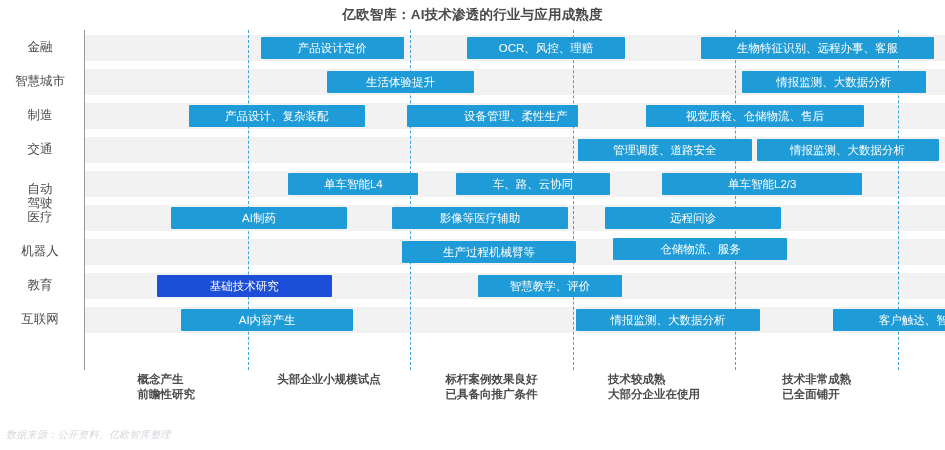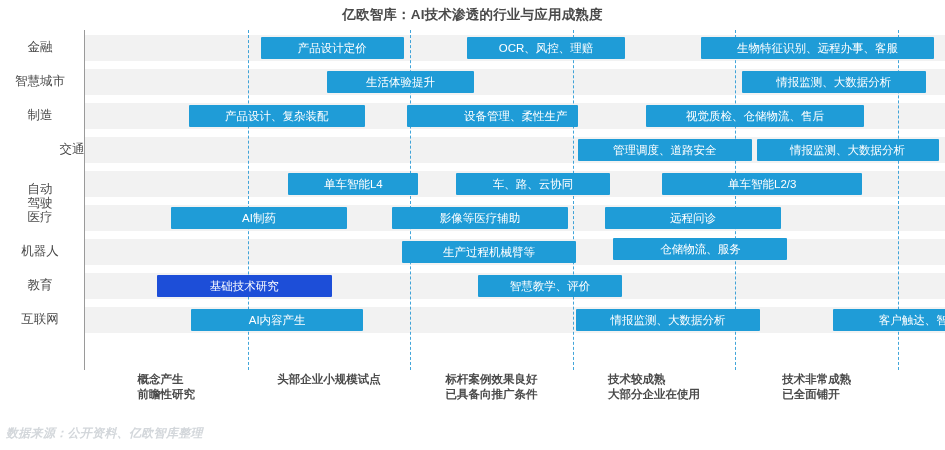--- a/index.html
+++ b/index.html
@@ -72,22 +72,22 @@
     text-align:left;
     font-size:11.5px;color:#4a4a4a;
     font-weight:bold;
     line-height:15px;
     white-space:nowrap;
     transform:translateX(-50%);
   }
   #footer-note{
     position:absolute;
     left:6px;bottom:8px;
-    font-size:12px;color:#d3d7db;
-    font-style:italic;font-weight:bold;
+    font-size:10px;color:#d3d7db;
+    font-style:italic;font-weight:normal;
     letter-spacing:.3px;
   }
 </style>
 </head>
 <body>
 
 <div id="chart-title">亿欧智库：AI技术渗透的行业与应用成熟度</div>
 
 <div id="plot-area">
   <div id="bands-layer">
@@ -106,21 +106,21 @@
       <div class="gridline" style="left: 410.2px; border-left-color: rgb(33, 150, 212);"></div>
       <div class="gridline" style="left: 572.8px; border-left-color: rgb(33, 150, 212);"></div>
       <div class="gridline" style="left: 735.4px; border-left-color: rgb(33, 150, 212);"></div>
       <div class="gridline" style="left: 898px; border-left-color: rgb(33, 150, 212);"></div>
     </div>
   <div id="y-axis-line"></div>
   <div id="labels-layer">
       <div class="cat-label" style="top: 10px;">金融</div>
       <div class="cat-label" style="top: 44px;">智慧城市</div>
       <div class="cat-label" style="top: 78px;">制造</div>
-      <div class="cat-label" style="top: 112px; margin-left: 32px;">交通</div>
+      <div class="cat-label" style="top: 112px;">交通</div>
       <div class="cat-label" style="top: 152px;">自动<br>驾驶</div>
       <div class="cat-label" style="top: 180px;">医疗</div>
       <div class="cat-label" style="top: 214px;">机器人</div>
       <div class="cat-label" style="top: 248px;">教育</div>
       <div class="cat-label" style="top: 282px;">互联网</div>
     </div>
   <div id="bars-layer">
       <div class="bar" style="left: 260.608px; width: 143.088px; top: 7px; background: rgb(31, 156, 215);">产品设计定价</div>
       <div class="bar" style="left: 467.11px; width: 157.722px; top: 7px; background: rgb(31, 156, 215);">OCR、风控、理赔</div>
       <div class="bar" style="left: 701.254px; width: 232.518px; top: 7px; background: rgb(31, 156, 215);">生物特征识别、远程办事、客服</div>
@@ -134,21 +134,21 @@
       <div class="bar" style="left: 288.25px; width: 130.08px; top: 143px; background: rgb(31, 156, 215);">单车智能L4</div>
       <div class="bar" style="left: 455.728px; width: 154.47px; top: 143px; background: rgb(31, 156, 215);">车、路、云协同</div>
       <div class="bar" style="left: 662.23px; width: 199.998px; top: 143px; background: rgb(31, 156, 215);">单车智能L2/3</div>
       <div class="bar" style="left: 171.178px; width: 175.608px; top: 177px; background: rgb(31, 156, 215);">AI制药</div>
       <div class="bar" style="left: 392.314px; width: 175.608px; top: 177px; background: rgb(31, 156, 215);">影像等医疗辅助</div>
       <div class="bar" style="left: 605.32px; width: 175.608px; top: 177px; background: rgb(31, 156, 215);">远程问诊</div>
       <div class="bar" style="left: 402.07px; width: 173.982px; top: 211px; background: rgb(31, 156, 215);">生产过程机械臂等</div>
       <div class="bar" style="left: 613.45px; width: 173.982px; top: 208px; background: rgb(31, 156, 215);">仓储物流、服务</div>
       <div class="bar" style="left: 156.544px; width: 175.608px; top: 245px; background: #1d4ed8;">基础技术研究</div>
       <div class="bar" style="left: 478.492px; width: 143.088px; top: 245px; background: rgb(31, 156, 215);">智慧教学、评价</div>
-      <div class="bar" style="left: 191px; width: 172.356px; top: 279px; background: rgb(31, 156, 215);">AI内容产生</div>
+      <div class="bar" style="left: 181px; width: 172.356px; top: 279px; background: rgb(31, 156, 215);">AI内容产生</div>
       <div class="bar" style="left: 576.052px; width: 183.738px; top: 279px; background: rgb(31, 156, 215);">情报监测、大数据分析</div>
       <div class="bar" style="left: 832.96px; width: 195.12px; top: 279px; background: rgb(31, 156, 215);">客户触达、智慧营销</div>
     </div>
 </div>
 
 <div id="x-axis">
     <div class="stage-label" style="left: 166.3px; top: 0px;">概念产生<br>前瞻性研究</div>
     <div class="stage-label" style="left: 328.9px; top: 0px;">头部企业小规模试点</div>
     <div class="stage-label" style="left: 491.5px; top: 0px;">标杆案例效果良好<br>已具备向推广条件</div>
     <div class="stage-label" style="left: 654.1px; top: 0px;">技术较成熟<br>大部分企业在使用</div>

